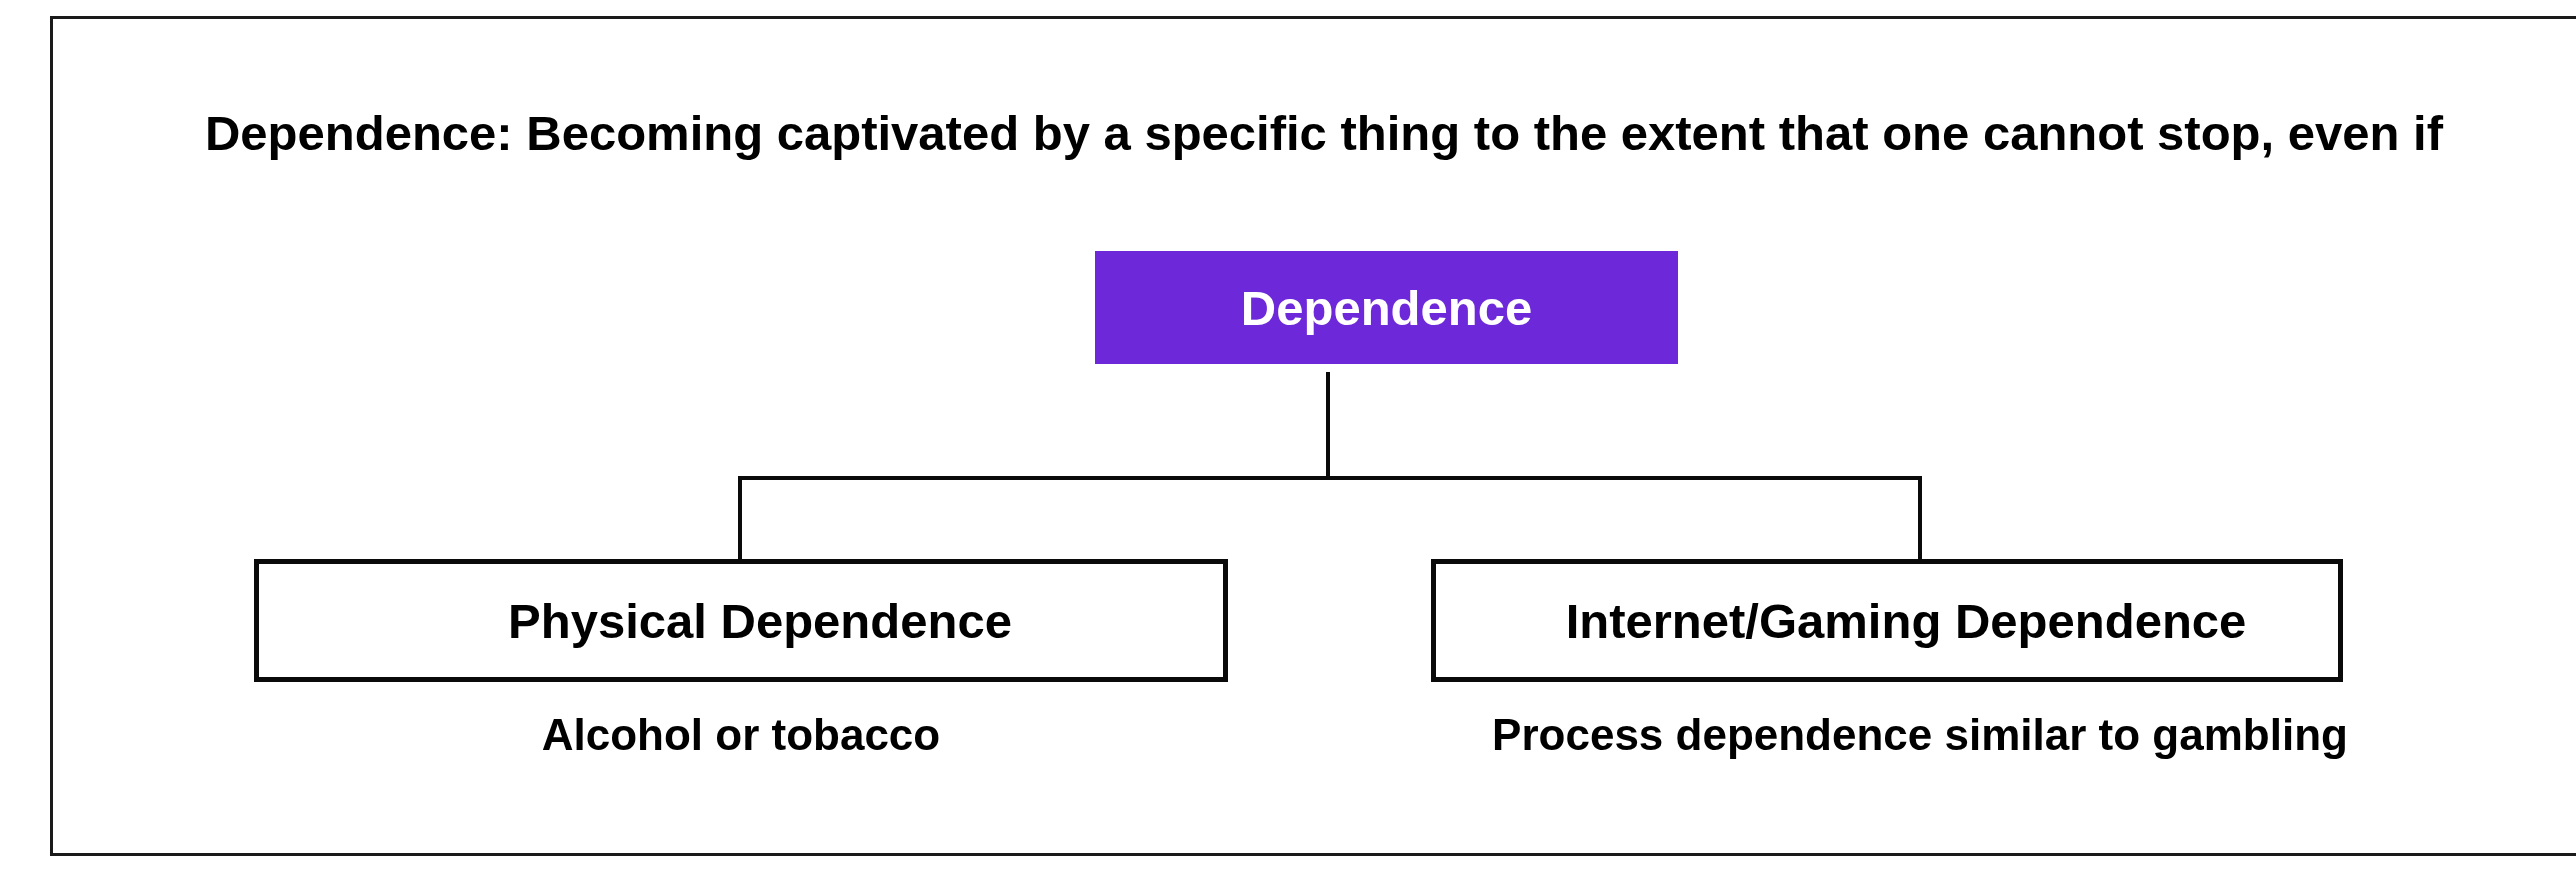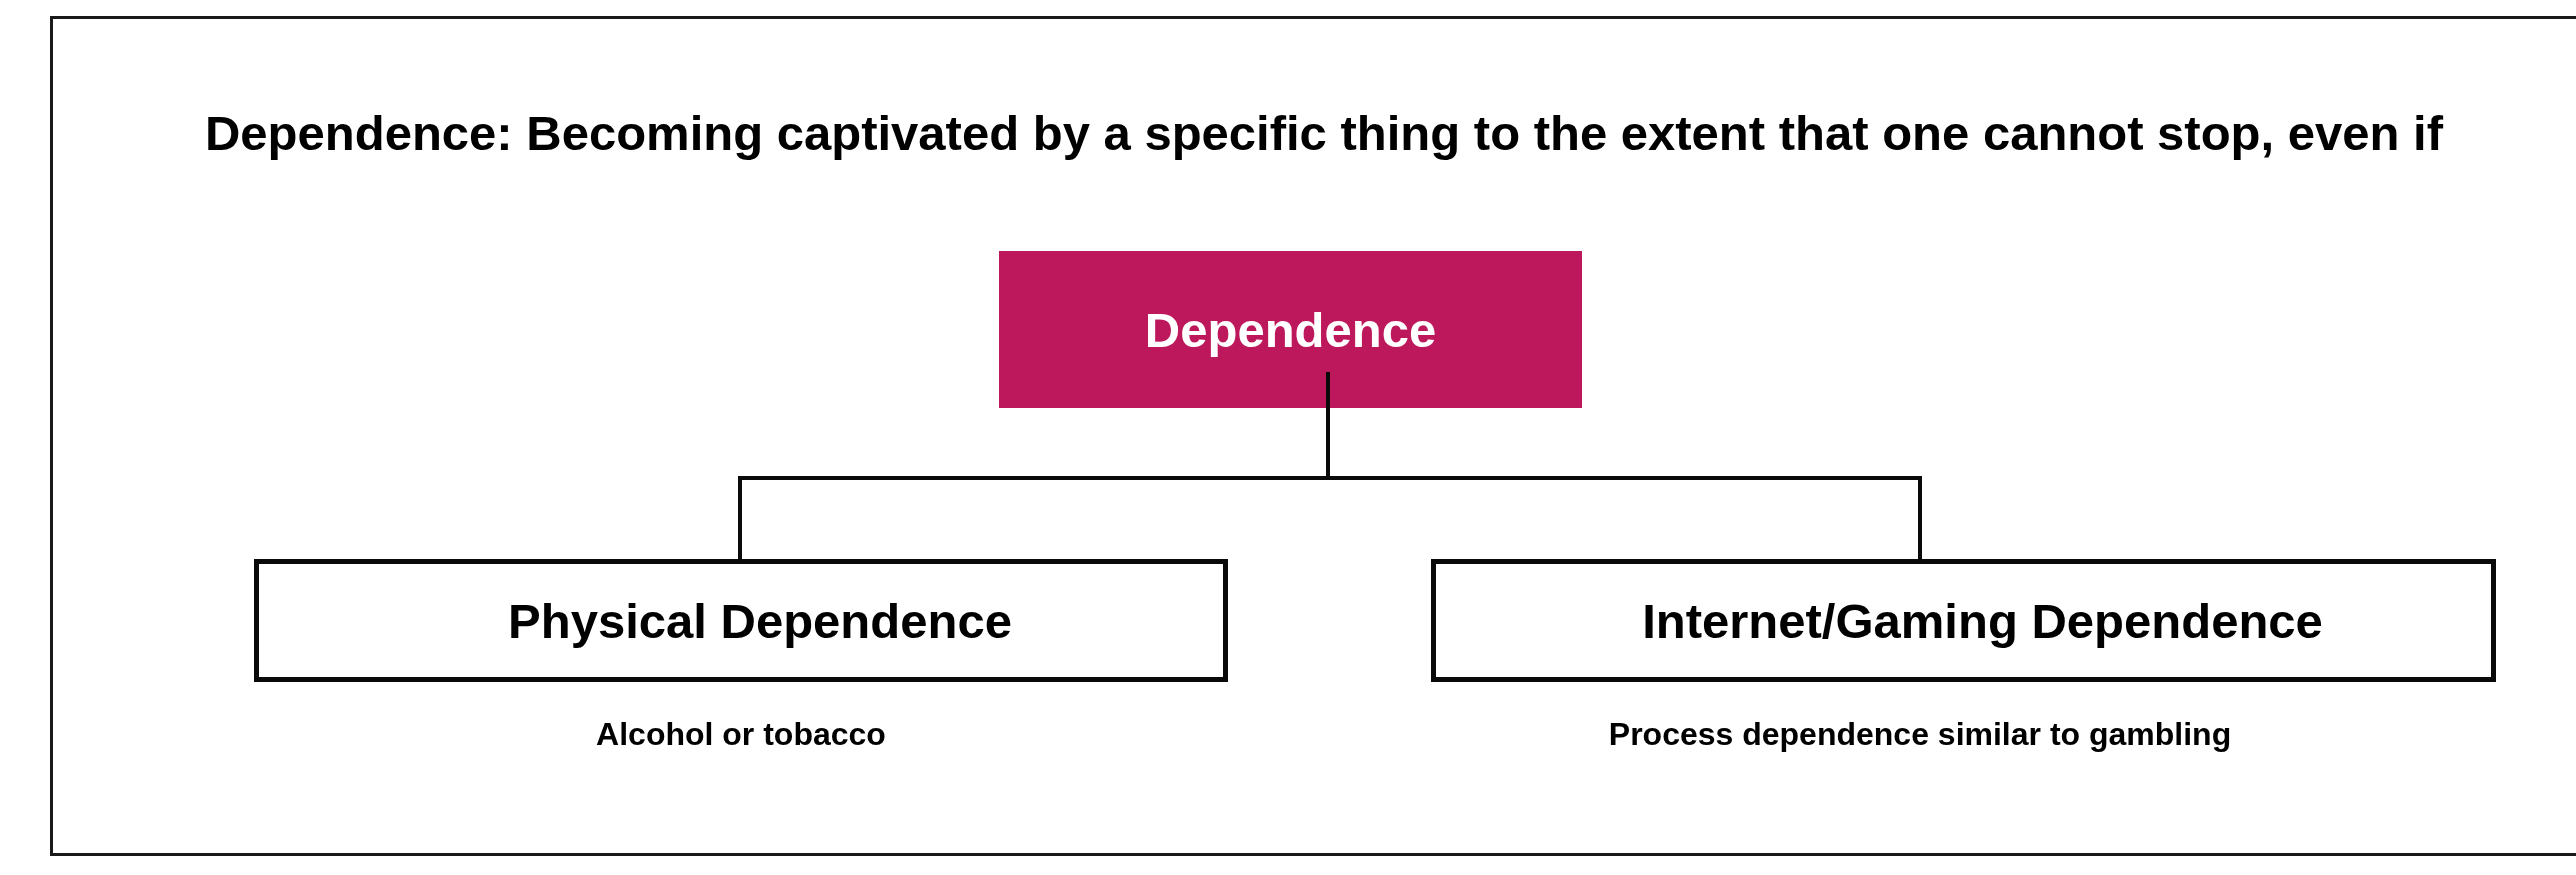--- a/index.html
+++ b/index.html
@@ -36,25 +36,25 @@
     font-size: 49px;
     line-height: 56px;
     letter-spacing: 0px;
   }
   .title-line {
     display: block;
     white-space: nowrap;
   }
   .root-box {
     position: absolute;
-    left: 963px;
+    left: 1059px;
     top: 251px;
     width: 583px;
-    height: 157px;
-    background: #be185d;
+    height: 113px;
+    background: #6d28d9;
     color: #ffffff;
     display: flex;
     align-items: center;
     justify-content: center;
     font-weight: bold;
     font-size: 49px;
     white-space: nowrap;
   }
   .line {
     position: absolute;
@@ -73,26 +73,26 @@
     background: #ffffff;
     display: flex;
     align-items: center;
     justify-content: center;
     font-weight: bold;
     font-size: 49px;
     white-space: nowrap;
     padding-left: 38px;
   }
   .child-box.left  { left: 218px;  width: 974px; }
-  .child-box.right { left: 1395px; width: 1065px; }
+  .child-box.right { left: 1395px; width: 912px; }
   .caption {
     position: absolute;
     top: 708px;
     font-weight: bold;
-    font-size: 32px;
+    font-size: 44px;
     line-height: 53px;
     text-align: center;
     white-space: nowrap;
   }
   .caption.left  { left: 218px;  width: 974px; }
   .caption.right { left: 1395px; width: 978px; }
 </style>
 </head>
 <body>
 

